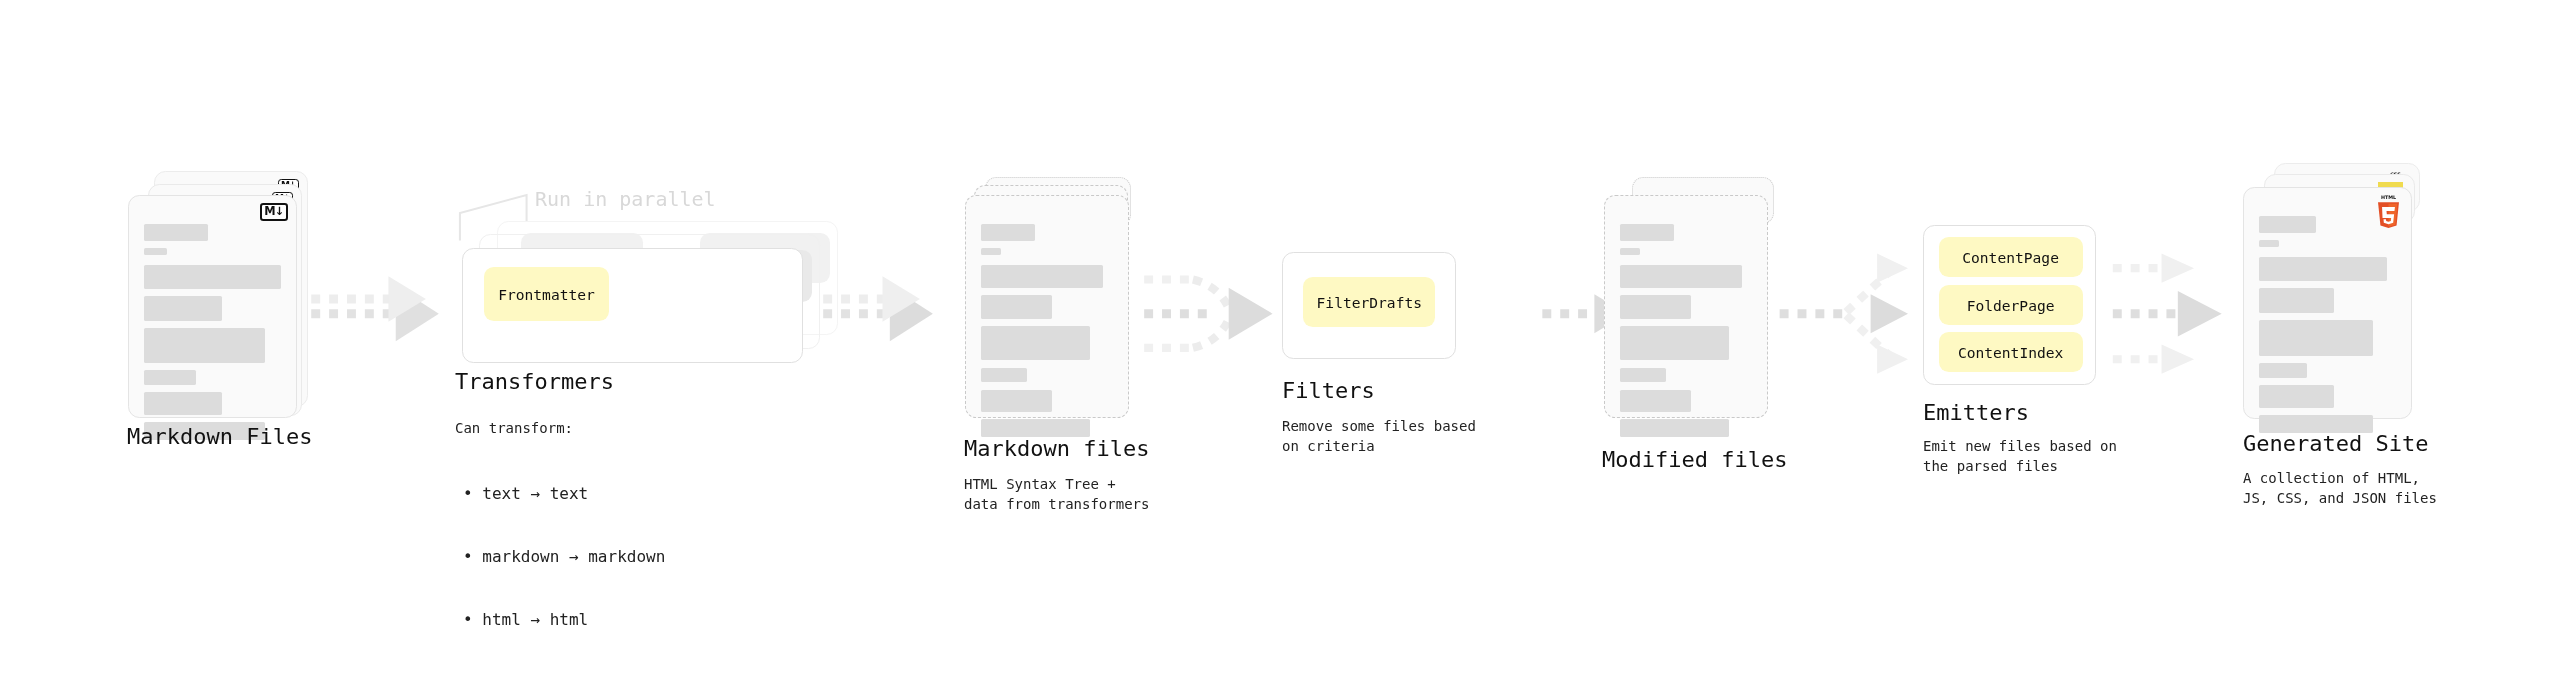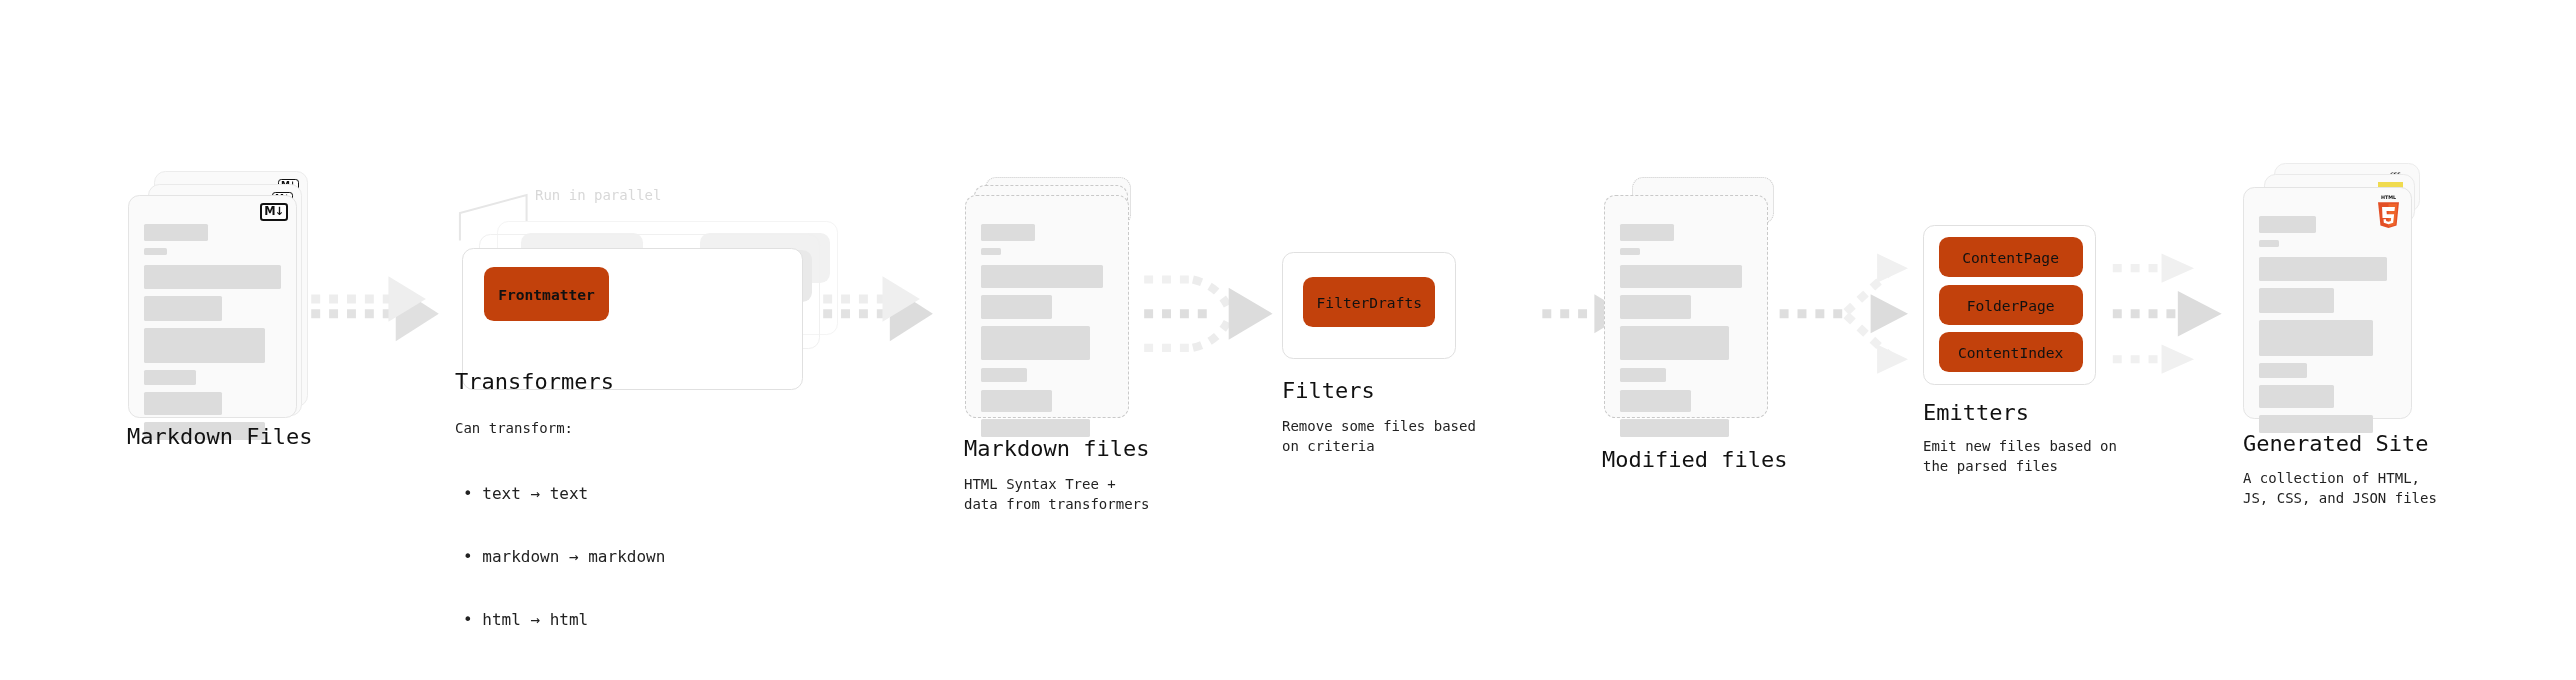--- a/index.html
+++ b/index.html
@@ -43,27 +43,27 @@
   
   .cap-title{position:absolute;font-size:22px;letter-spacing:0px;color:#111;white-space:nowrap;}
   .cap-sub{position:absolute;font-size:14px;line-height:20.3px;color:#222;white-space:pre;}
   .cap-list{position:absolute;font-size:16px;line-height:21px;color:#222;white-space:pre;}
 
   
   .pbox{position:absolute;box-sizing:border-box;background:#fff;
         border:1.6px solid #e0e0e0;border-radius:11.4px;}
   .pbox.ghost1{background:transparent;border-color:#f0f0f0;}
   .pbox.ghost2{background:transparent;border-color:#f4f4f4;}
-  .pill{position:absolute;box-sizing:border-box;background:#c2410c;border-radius:9.8px;
+  .pill{position:absolute;box-sizing:border-box;background:#fef9c3;border-radius:9.8px;
         display:flex;align-items:center;justify-content:center;
         font-size:14.6px;color:#111;white-space:nowrap;}
   .pill.g1{background:#e9e9e9;color:transparent;}
   .pill.g2{background:#f1f1f1;color:transparent;}
 
-  .runlabel{position:absolute;font-size:14px;color:#d8d8d8;white-space:nowrap;}
+  .runlabel{position:absolute;font-size:20px;color:#d8d8d8;white-space:nowrap;}
 
   svg.ov{position:absolute;left:0;top:0;width:2576px;height:681px;pointer-events:none;}
 </style>
 </head>
 <body>
 
 <div class="stage">
 
   <svg class="ov" viewBox="0 0 3170 838">
     <defs>
@@ -145,21 +145,21 @@
     <div class="pbox ghost2" style="left:497px;top:221px;width:341px;height:114px;">
       <div class="pill g2" style="left:23px;top:11.4px;width:122px;height:50px;"></div>
       <div class="pill g2" style="left:202px;top:11.4px;width:130px;height:50px;"></div>
     </div>
 
     <div class="pbox ghost1" style="left:479px;top:234px;width:341px;height:115px;">
       <div class="pill g1" style="left:23px;top:14.6px;width:122px;height:52px;"></div>
       <div class="pill g1" style="left:202px;top:14.6px;width:130px;height:52px;"></div>
     </div>
 
-    <div class="pbox" style="left:462px;top:248px;width:341px;height:142px;font-weight:bold;">
+    <div class="pbox" style="left:462px;top:248px;width:341px;height:115px;">
       <div class="pill" style="left:21px;top:18px;width:125px;height:54px;">Frontmatter</div>
     </div>
 
     <div class="cap-title" style="left:455px;top:369px;">Transformers</div>
     <div class="cap-sub" style="left:455px;top:418px;">Can transform:</div>
     <div class="cap-list" style="left:463px;top:441px;">
       <div>•&nbsp;<span>text → text</span></div>
       <div>•&nbsp;<span>markdown → markdown</span></div>
       <div>•&nbsp;<span>html → html</span></div>
     </div>

